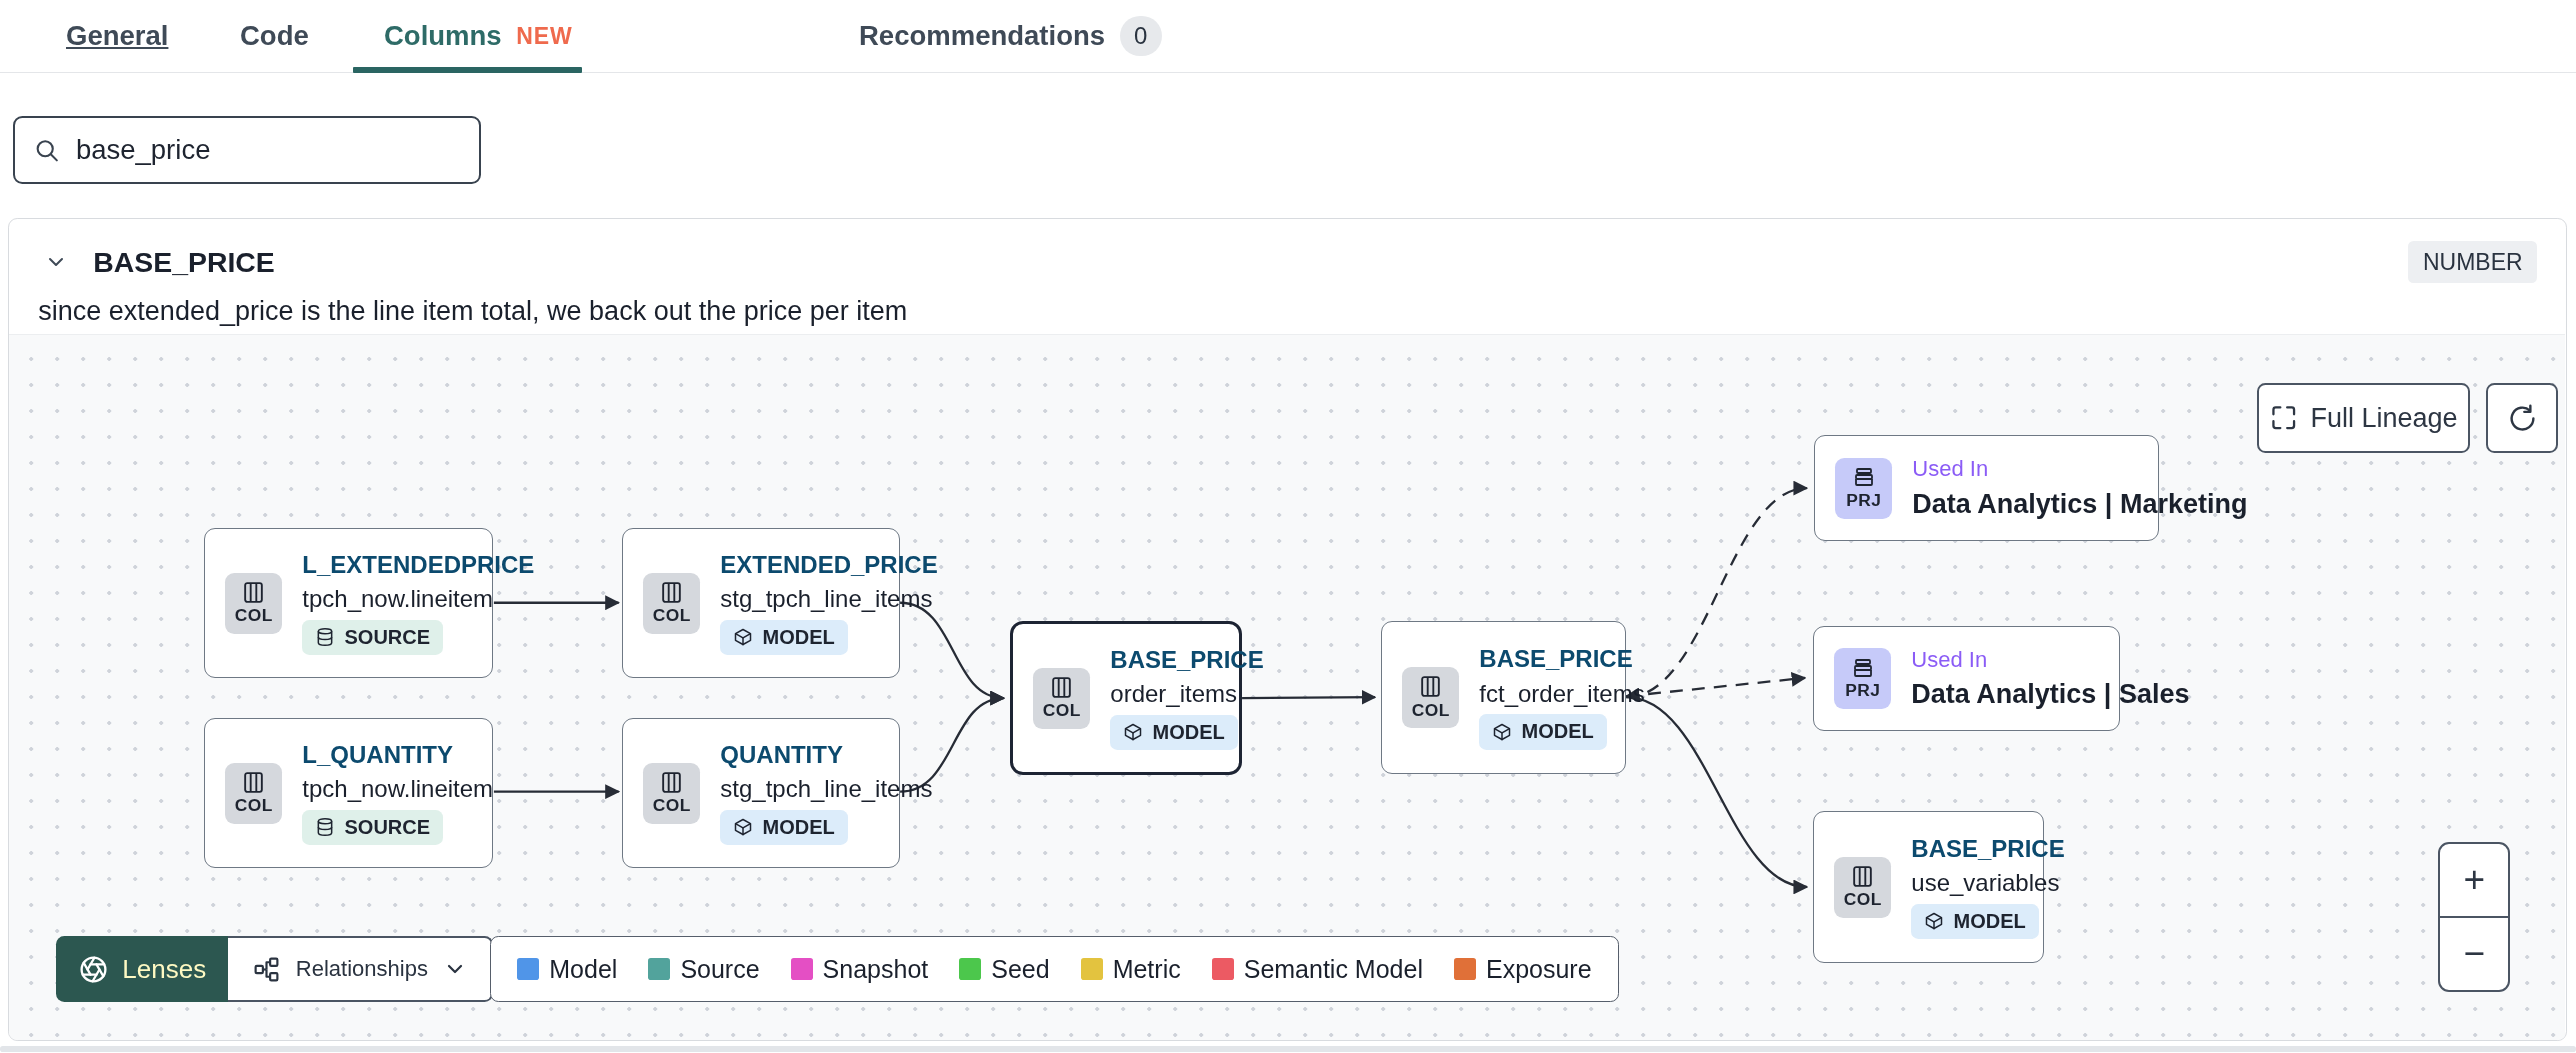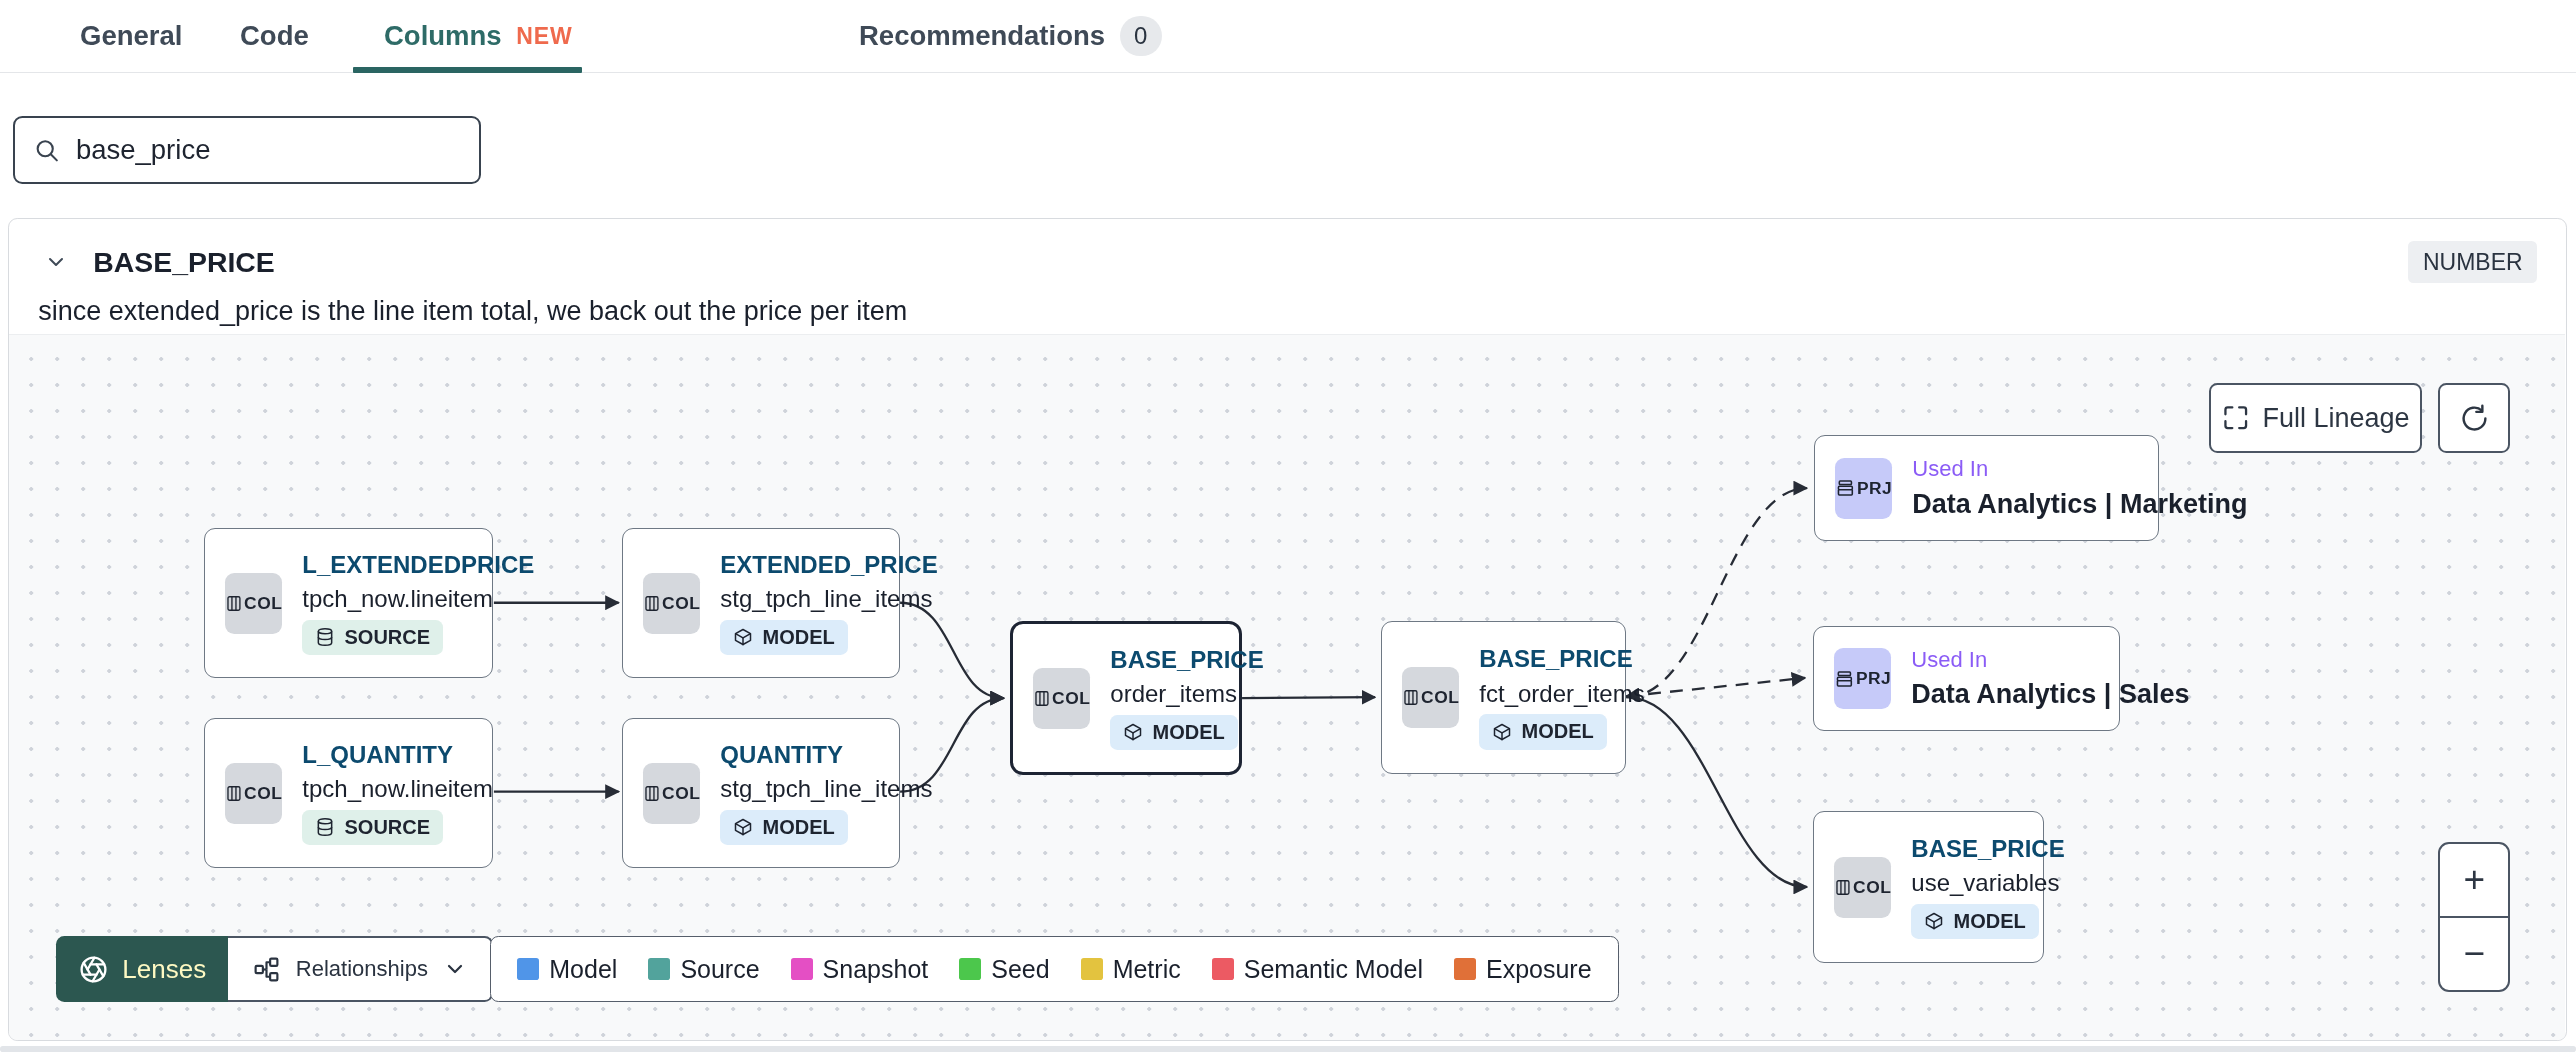--- a/index.html
+++ b/index.html
@@ -6,21 +6,21 @@
   html,body { background:#ffffff; }
   .root {
     position: relative; width: 2576px; height: 1053px; overflow: hidden;
     background:#ffffff; font-family: "Liberation Sans", sans-serif; color:#1e2430;
   }
   
   .tabbar { position:absolute; left:0; top:0; width:2576px; height:73px;
     border-bottom:1.8px solid #e4e6e9; display:flex; align-items:center; }
   .tab { position:absolute; top:0; height:72px; display:flex; align-items:center; gap:14.7px;
     font-size:27.5px; font-weight:600; color:#3f4a57; cursor:pointer; }
-  .tab-general { left:80px; } .tab-code { left:240px; } .tab-columns { left:384px; color:#2e6b67; }
+  .tab-general { left:66px;text-decoration:underline; } .tab-code { left:240px; } .tab-columns { left:384px; color:#2e6b67; }
   .tab-performance { left:630px; } .tab-recommendations { left:859px; }
   .new-badge { font-size:23px; font-weight:700; color:#ef6a4d; letter-spacing:0.9px; }
   .count-pill { min-width:42px; height:40px; padding:0 11px; background:#e7e9ec; border-radius:20px;
     display:flex; align-items:center; justify-content:center; font-size:24px; font-weight:400; color:#2a3340; }
   .active-underline { position:absolute; left:353px; top:67px; width:229px; height:6.4px; background:#2a6562; border-radius:0.9px; }
   
   .searchbox { position:absolute; left:13px; top:116px; width:468px; height:68px;
     border:2.3px solid #39434f; border-radius:9.2px; background:#fff; display:flex; align-items:center; padding:0 18.3px; gap:14.7px; }
   .searchbox input { border:none; outline:none; font-size:27.5px; color:#1e2430; width:100%;
     font-family:"Liberation Sans",sans-serif; background:transparent; }
@@ -38,36 +38,36 @@
     background-color:#f8f9fa;
     background-image: radial-gradient(circle, #cfd3da 1.7px, transparent 1.7px);
     background-size: 26px 26px; background-position: 9.2px 11px;
     border-top:0.9px solid #eceef0; overflow:hidden; }
   .edges { position:absolute; left:0; top:0; width:2556px; height:706px; }
   
   .node { position:absolute; background:#ffffff; border:1.8px solid #6e7884; border-radius:11px;
     display:flex; align-items:center; padding:0 20px; gap:20px; cursor:pointer; }
   .node.selected { border:3.7px solid #1d2433; border-radius:13px; }
   .tile { width:57px; min-width:57px; height:61px; border-radius:9.2px; background:#d5d8dd;
-    display:flex; flex-direction:row; align-items:center; justify-content:center; gap:0.9px; }
+    display:flex; flex-direction:column; align-items:center; justify-content:center; gap:0.9px; }
   .tile span { font-size:17.4px; font-weight:600; color:#1e2430; letter-spacing:0.5px; }
   .tile-prj { background:#c6caf9; }
   .node-body { display:flex; flex-direction:column; gap:6.4px; align-items:flex-start; }
   .node-title { font-size:24px; font-weight:700; color:#0c4a6e; white-space:nowrap; }
   .node-sub { font-size:24px; color:#1a202c; white-space:nowrap; }
   .badge { display:flex; align-items:center; gap:9.2px; border-radius:7.3px; padding:6.4px 13px;
     font-size:20px; font-weight:600; color:#1e2430; }
   .badge-source { background:#dff0ea; }
   .badge-model { background:#dcecfa; }
   .used-label { font-size:22px; color:#8b5cf6; }
   .used-name { font-size:27px; font-weight:600; color:#1a202c; white-space:nowrap; }
   
   .ctl-btn { position:absolute; background:#fff; border:2.3px solid #4b5563; border-radius:8.3px;
     display:flex; align-items:center; justify-content:center; gap:13px; cursor:pointer;
-    font-size:27px; color:#2d3643; font-family:"Liberation Sans",sans-serif; }
+    font-size:27px; color:#2d3643; font-family:"Liberation Sans",sans-serif;margin-left:48px; }
   .full-lineage { left:2200px; top:48px; width:213px; height:70px; font-weight:500; }
   .refresh-btn { left:2429px; top:48px; width:72px; height:70px; }
   .zoomctl { position:absolute; left:2429px; top:507px; width:72px; height:150px;
     background:#fff; border:2.3px solid #4b5563; border-radius:11px; display:flex; flex-direction:column; }
   .zoomctl button { flex:1; background:none; border:none; font-size:37px; color:#2d3643; cursor:pointer;
     font-family:"Liberation Sans",sans-serif; }
   .zoomctl button:first-child { border-bottom:2.3px solid #4b5563; }
   
   .lens-group { position:absolute; left:47px; top:601px; height:66px; display:flex; }
   .lenses-btn { background:#2c5750; color:#fef9c3; border:none; border-radius:8.3px 0 0 8.3px;

